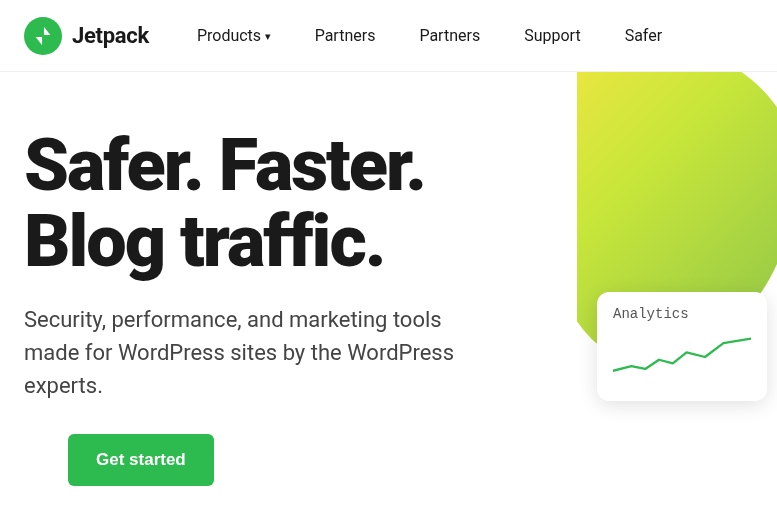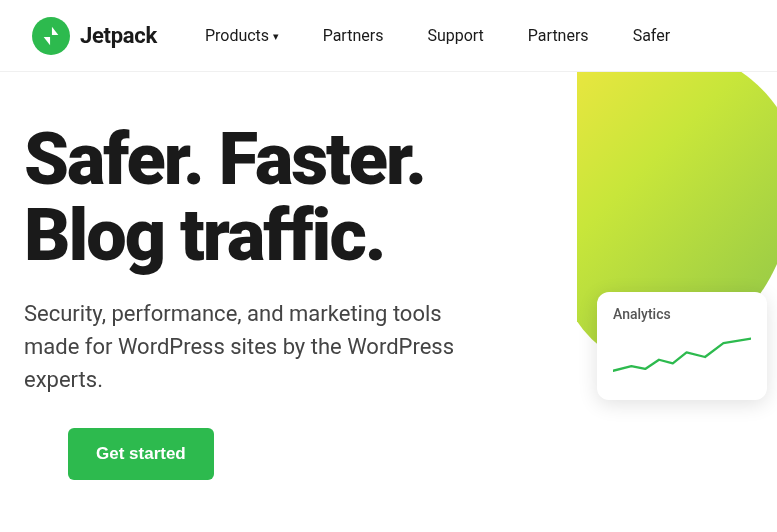--- a/index.html
+++ b/index.html
@@ -14,21 +14,21 @@
       width: 777px;
       height: 532px;
       overflow: hidden;
       position: relative;
     }
 
     
     header {
       display: flex;
       align-items: center;
-      padding: 0 32px;
+      padding: 0 24px;
       height: 72px;
       background: #fff;
       border-bottom: 1px solid #f0f0f0;
       position: relative;
       z-index: 10;
     }
 
     .logo-area {
       display: flex;
       align-items: center;
@@ -83,20 +83,21 @@
       margin-top: 1px;
     }
 
     
     .hero {
       display: flex;
       position: relative;
       padding: 50px 16px 40px 24px;
       height: calc(532px - 72px);
       overflow: hidden;
+      align-items: center;
     }
 
     .hero-content {
       max-width: 580px;
       z-index: 5;
     }
 
     .hero-title {
       font-size: 72px;
       font-weight: 900;
@@ -154,20 +155,21 @@
     .analytics-card {
       position: absolute;
       right: 10px;
       top: 220px;
       width: 170px;
       background: #fff;
       border-radius: 12px;
       padding: 14px 16px;
       box-shadow: 0 4px 20px rgba(0,0,0,0.12);
       z-index: 10;
+      font-family: Liberation Mono, monospace;
     }
 
     .analytics-label {
       font-size: 14px;
       color: #555;
       margin-bottom: 10px;
       font-weight: 500;
     }
 
     .analytics-chart {
@@ -191,24 +193,24 @@
 
   <nav>
     <a class="nav-item">
       <span>Products</span>
       <span class="chevron-down">▾</span>
     </a>
     <a class="nav-item">
       <span>Partners</span>
     </a>
     <a class="nav-item">
+      <span>Partners</span>
+    </a>
+    <a class="nav-item">
       <span>Support</span>
-    </a>
-    <a class="nav-item">
-      <span>Partners</span>
     </a>
     <a class="nav-item">
       <span>Safer</span>
     </a>
   </nav>
 </header>
 
 <section class="hero">
   <div class="hero-content">
     <h1 class="hero-title">

